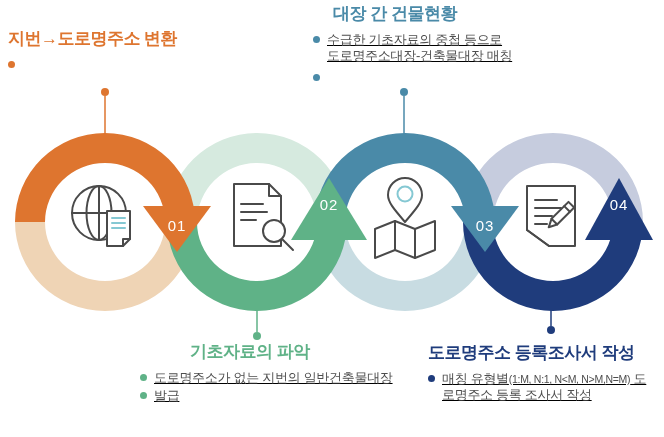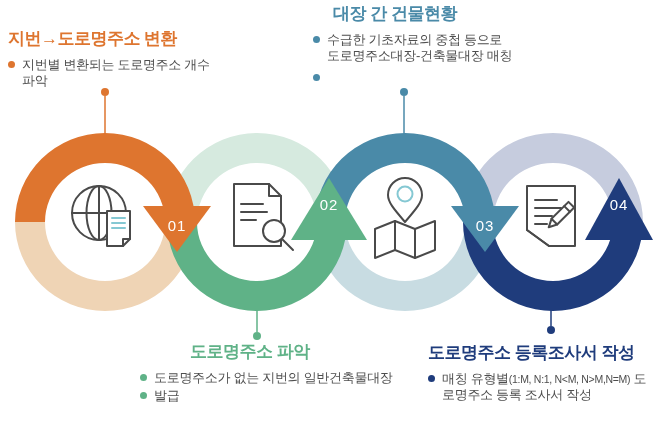--- a/index.html
+++ b/index.html
@@ -16,21 +16,21 @@
   .diagram-svg{position:absolute;left:0;top:0;}
   .icon path,.icon circle,.icon ellipse,.icon line,.icon polyline,.icon rect{
     stroke:var(--icon-stroke);stroke-width:2;fill:none;stroke-linejoin:round;stroke-linecap:round;}
   .icon .paper{fill:#fff;}
   .icon .accent{stroke:var(--icon-accent);}
   .step-num{fill:#fff;font-family:"Liberation Sans","DejaVu Sans",sans-serif;font-size:15px;
     text-anchor:middle;letter-spacing:1px;}
   .callout{position:absolute;}
   .callout .title{font-weight:bold;font-size:17px;letter-spacing:-0.5px;white-space:nowrap;}
   .t1{color:var(--step1);font-family:Liberation Serif, serif;} .t2{color:var(--step2);} .t3{color:var(--step3);} .t4{color:var(--step4);}
-  .items{margin-top:7px;}
+  .items{margin-top:7px;text-decoration:underline;}
   .item{display:flex;align-items:flex-start;margin-bottom:6px;}
   .dot{flex:0 0 auto;width:7px;height:7px;border-radius:50%;margin:4px 7px 0 0;}
   .d1{background:var(--step1);} .d2{background:var(--step2);} .d3{background:var(--step3);} .d4{background:var(--step4);}
   .dot.ghost{visibility:hidden;}
   .lines{font-size:13px;line-height:16px;color:var(--body-text);letter-spacing:-0.3px;}
   .small{font-size:10.5px;margin-top:46px;}
   .c1{left:8px;top:27px;width:230px;}
   .c3{left:313px;top:2px;width:210px;}
   .c3 .title{padding-left:20px;}
   .c2{left:140px;top:340px;width:300px;}
@@ -133,24 +133,20 @@
         <line x1="-4" y1="-10" x2="4" y2="-10" stroke-width="1.8"></line>
       </g>
     </g>
   </svg>
 
   <div class="callout c1">
     <div class="title t1">지번→도로명주소 변환</div>
     <div class="items">
       <div class="item">
         <span class="dot d1"></span>
-        <div class="lines">
-          <div>지번별 변환되는 도로명주소 개수</div>
-          <div>파악</div>
-        </div>
       </div>
     </div>
   </div>
 
   <div class="callout c3">
     <div class="title t3">대장 간 건물현황</div>
     <div class="items">
       <div class="item">
         <span class="dot d3"></span>
         <div class="lines">
@@ -158,21 +154,21 @@
           <div>도로명주소대장-건축물대장 매칭</div>
         </div>
       </div>
       <div class="item">
         <span class="dot d3"></span>
       </div>
     </div>
   </div>
 
   <div class="callout c2">
-    <div class="title t2">도로명주소 파악</div>
+    <div class="title t2">기초자료의 파악</div>
     <div class="items">
       <div class="item">
         <span class="dot d2"></span>
         <div class="lines">
             <div>도로명주소가 없는 지번의 일반건축물대장</div>
           </div>
       </div>
       <div class="item">
         <span class="dot d2"></span>
         <div class="lines">

